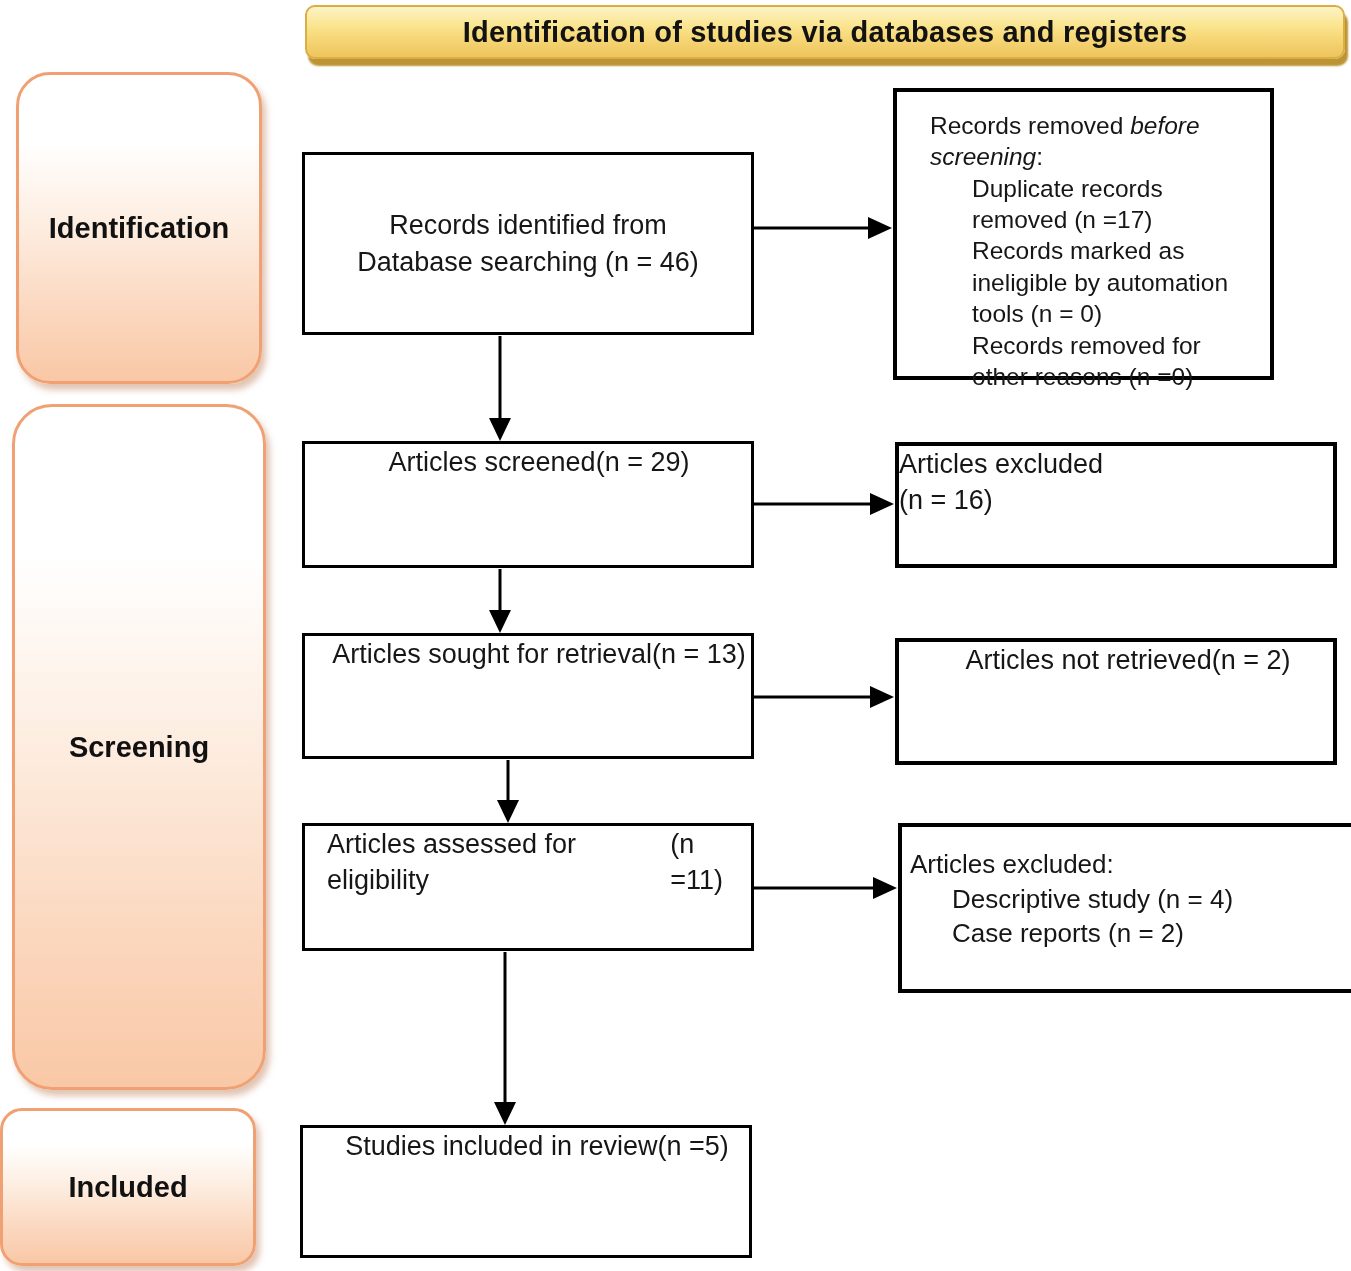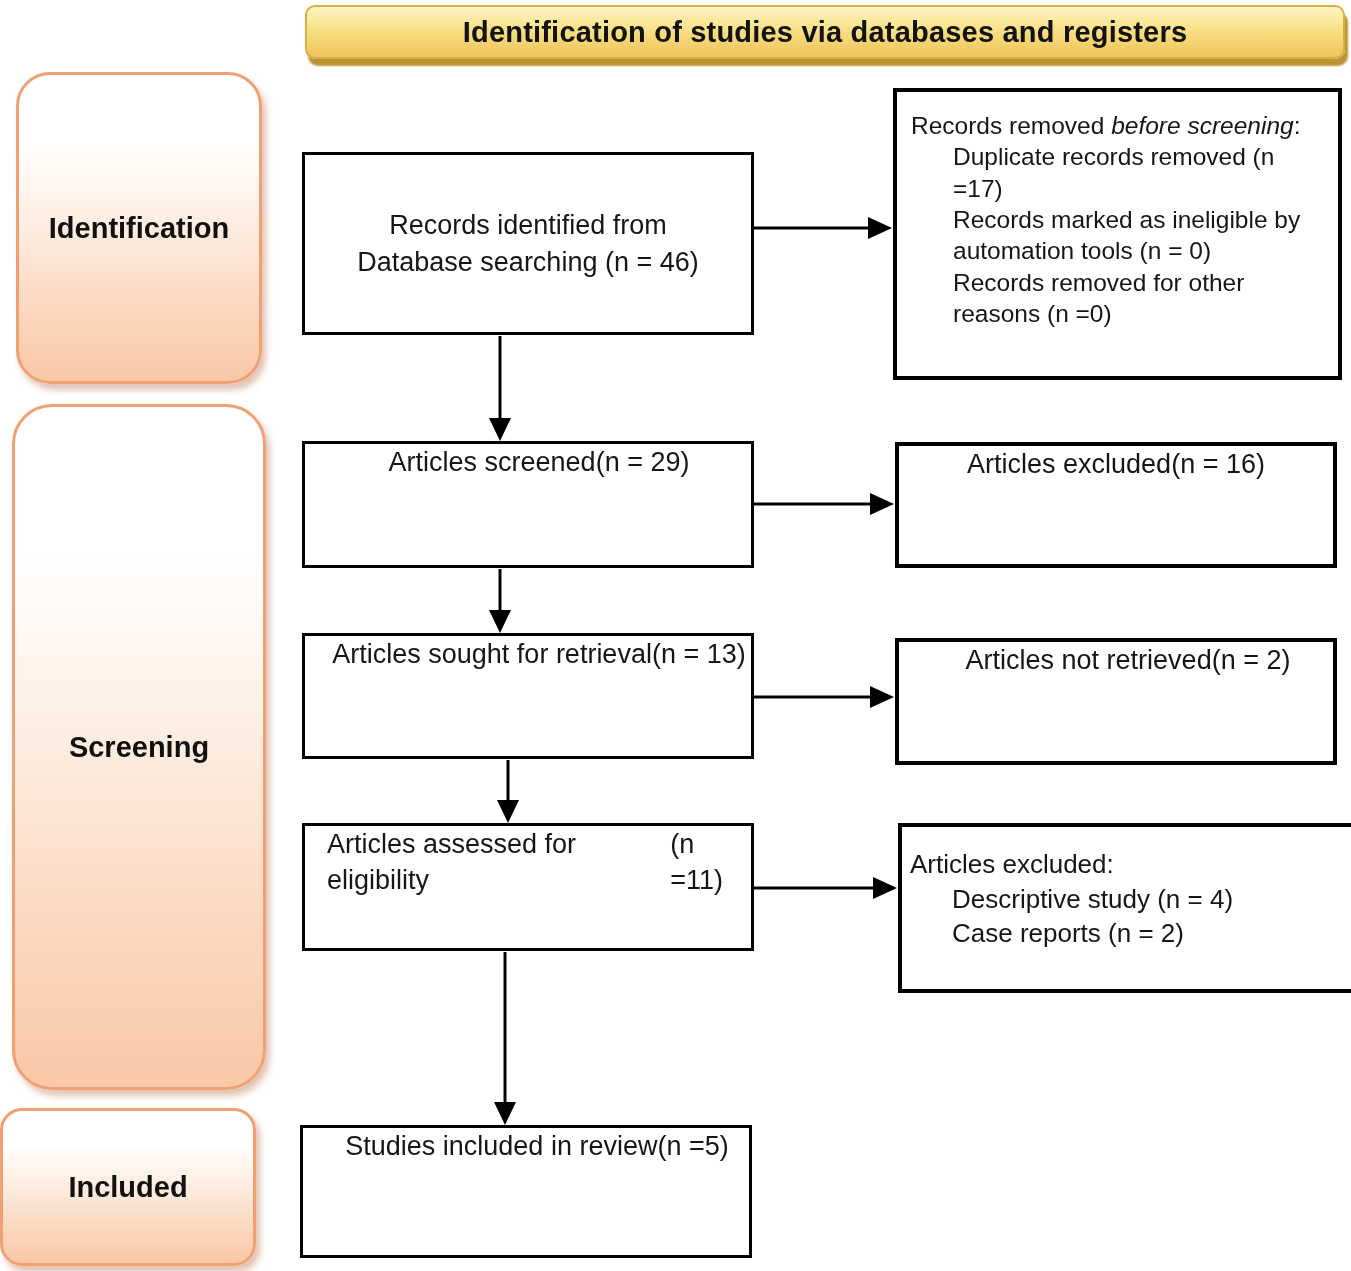--- a/index.html
+++ b/index.html
@@ -62,22 +62,22 @@
   .box-included   { left:300px; top:1125px; width:452px; height:133px; }
 
   
   .sbox {
     position:absolute;
     background:#ffffff;
     border:4px solid #000000;
     box-sizing:border-box;
     color:#161616;
   }
-  .sbox-removed   { left:893px; top:88px;  width:449px; height:292px; font-size:24.5px; line-height:1.28; padding:18px 20px 0 14px; }
-  .sbox-excluded1 { left:895px; top:442px; width:442px; height:126px; font-size:27px; line-height:1.35; display:flex; flex-direction:row; justify-content:center; }
+  .sbox-removed   { left:893px; top:88px;  width:381px; height:292px; font-size:24.5px; line-height:1.28; padding:18px 20px 0 33px; }
+  .sbox-excluded1 { left:895px; top:442px; width:442px; height:126px; font-size:27px; line-height:1.35; display:flex; flex-direction:column; }
   .sbox-notretr   { left:895px; top:638px; width:442px; height:127px; font-size:27px; line-height:1.35; display:flex; flex-direction:row; justify-content:center; padding-left:24px; }
   .sbox-excluded2 { left:898px; top:823px; width:528px; height:170px; font-size:26px; line-height:1.33; padding:20px 14px 0 8px; }
 
   .indent-item { margin-left:42px; }
   .it { font-style:italic; }
 
   
   .arrows { position:absolute; left:0; top:0; width:1351px; height:1271px; pointer-events:none; }
 </style>
 </head>

